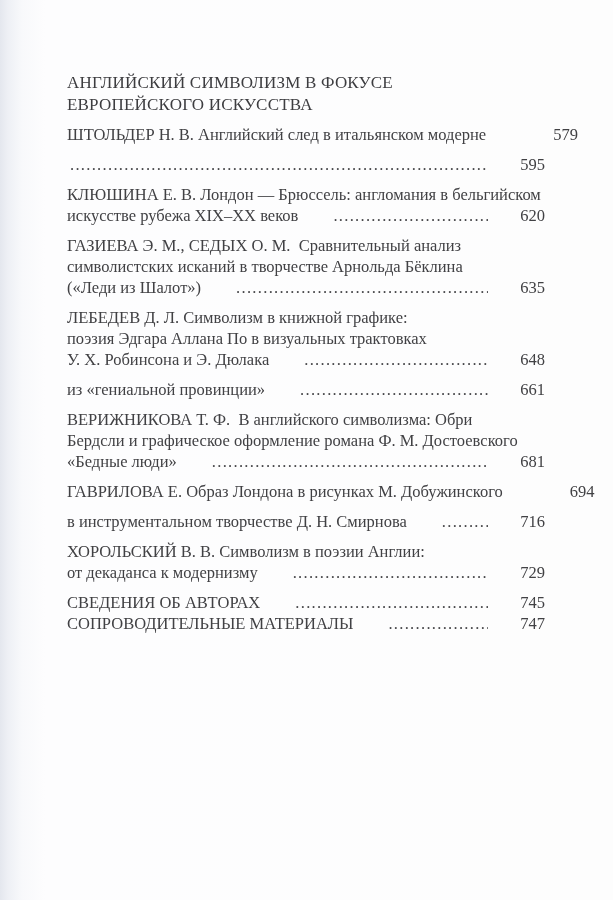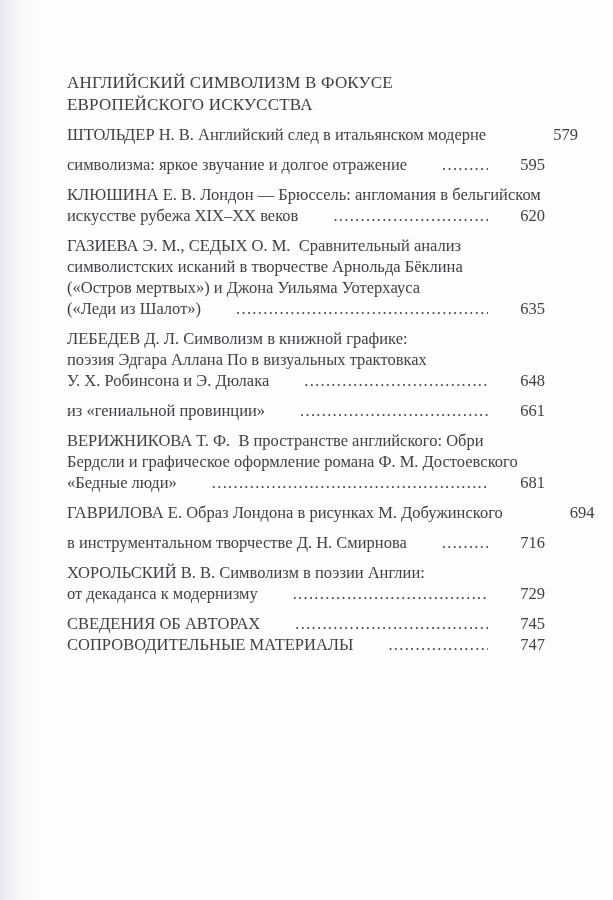--- a/index.html
+++ b/index.html
@@ -69,42 +69,41 @@
   <div class="page-content">
     <h1 class="heading">
       <span class="hline">АНГЛИЙСКИЙ СИМВОЛИЗМ В ФОКУСЕ</span>
       <span class="hline">ЕВРОПЕЙСКОГО ИСКУССТВА</span>
     </h1>
     <div id="toc">
         <div class="entry">
           <div class="line last"><span class="txt">ШТОЛЬДЕР Н. В. Английский след в итальянском модерне</span><span class="leader">............................................................................................................................................</span><span class="num">579</span></div>
         </div>
         <div class="entry">
-          <div class="line last"><span class="txt">символизма: яркое звучание и долгое отражение</span><span class="leader">............................................................................................................................................</span><span class="num">595</span></div>
+          <div class="line last"><span class="leader">............................................................................................................................................</span><span class="num">595</span></div>
         </div>
         <div class="entry">
           <div class="line"><span class="txt">КЛЮШИНА Е. В. Лондон — Брюссель: англомания в бельгийском</span></div>
           <div class="line last"><span class="txt">искусстве рубежа XIX–XX веков</span><span class="leader">............................................................................................................................................</span><span class="num">620</span></div>
         </div>
         <div class="entry">
           <div class="line"><span class="txt">ГАЗИЕВА Э. М., СЕДЫХ О. М.  Сравнительный анализ</span></div>
           <div class="line"><span class="txt">символистских исканий в творчестве Арнольда Бёклина</span></div>
-          <div class="line"><span class="txt">(«Остров мертвых») и Джона Уильяма Уотерхауса</span></div>
           <div class="line last"><span class="txt">(«Леди из Шалот»)</span><span class="leader">............................................................................................................................................</span><span class="num">635</span></div>
         </div>
         <div class="entry">
           <div class="line"><span class="txt">ЛЕБЕДЕВ Д. Л. Символизм в книжной графике:</span></div>
           <div class="line"><span class="txt">поэзия Эдгара Аллана По в визуальных трактовках</span></div>
           <div class="line last"><span class="txt">У. Х. Робинсона и Э. Дюлака</span><span class="leader">............................................................................................................................................</span><span class="num">648</span></div>
         </div>
         <div class="entry">
           <div class="line last"><span class="txt">из «гениальной провинции»</span><span class="leader">............................................................................................................................................</span><span class="num">661</span></div>
         </div>
         <div class="entry">
-          <div class="line"><span class="txt">ВЕРИЖНИКОВА Т. Ф.  В пространстве английского: Обри</span></div>
+          <div class="line"><span class="txt">ВЕРИЖНИКОВА Т. Ф.  В английского символизма: Обри</span></div>
           <div class="line"><span class="txt">Бердсли и графическое оформление романа Ф. М. Достоевского</span></div>
           <div class="line last"><span class="txt">«Бедные люди»</span><span class="leader">............................................................................................................................................</span><span class="num">681</span></div>
         </div>
         <div class="entry">
           <div class="line last"><span class="txt">ГАВРИЛОВА Е. Образ Лондона в рисунках М. Добужинского</span><span class="leader">............................................................................................................................................</span><span class="num">694</span></div>
         </div>
         <div class="entry">
           <div class="line last"><span class="txt">в инструментальном творчестве Д. Н. Смирнова</span><span class="leader">............................................................................................................................................</span><span class="num">716</span></div>
         </div>
         <div class="entry">

